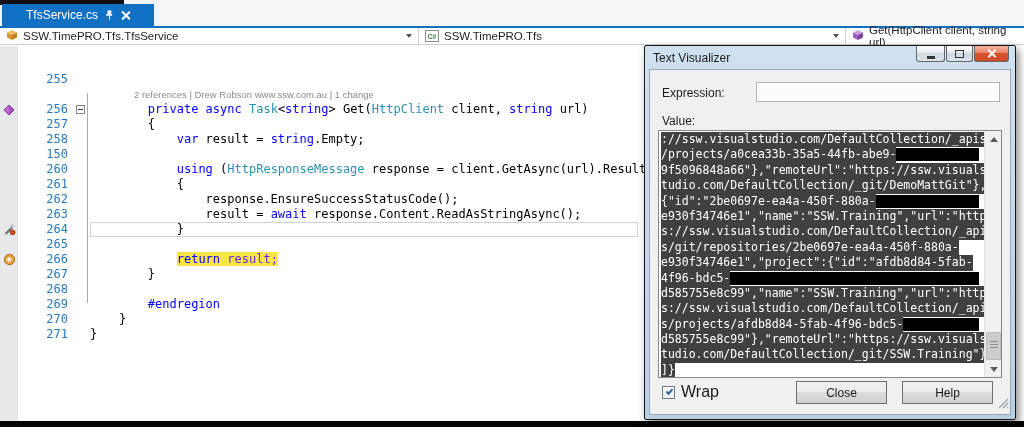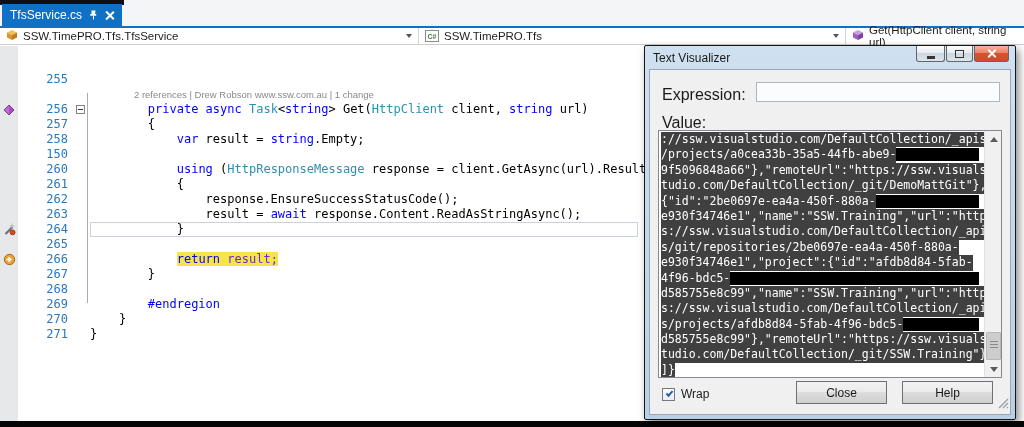--- a/index.html
+++ b/index.html
@@ -4,21 +4,21 @@
 <style>
   * { margin:0; padding:0; box-sizing:border-box; }
   html,body { width:1024px; height:427px; overflow:hidden; }
   body { font-family:"Liberation Sans", sans-serif; background:#fff; }
   #app { position:relative; width:1024px; height:427px; background:#fff; overflow:hidden; }
 
   
   .tabstrip { position:absolute; left:0; top:0; width:1024px; height:26px; background:#f4f5f7; }
   .tab-topblack { position:absolute; left:0; top:0; width:124px; height:5px; background:#101010; }
   .tab { position:absolute; left:2px; top:4px; height:22px; background:#1070c4; color:#fff;
-         display:flex; align-items:center; padding:0 8px; font-size:12px; gap:7px; }
+         display:flex; align-items:center; padding:0 24px; font-size:12px; gap:7px; }
   .tab .pin-icon svg { display:block; }
   .xbars { position:relative; width:9px; height:9px; display:inline-block; }
   .xbars::before, .xbars::after { content:""; position:absolute; left:4px; top:-1px; width:1.6px; height:11px; background:#fff; }
   .xbars::before { transform:rotate(45deg); }
   .xbars::after  { transform:rotate(-45deg); }
   .blue-underline { position:absolute; left:0; top:26px; width:1024px; height:2px; background:#1070c4; }
 
   
   .navbar { position:absolute; left:0; top:28px; width:1024px; height:17px; background:#fff;
             border-bottom:1px solid #cfcfcf; display:flex; }
@@ -69,21 +69,21 @@
   .wbtn.close { width:35px; background:linear-gradient(#f6b1a1 0%,#ee8268 45%,#d9532f 50%,#cf4a28 100%); }
   .glyph-min { width:8px; height:3px; background:#333; margin-top:7px; }
   .glyph-max { width:9px; height:8px; border:1.5px solid #333; background:transparent; }
   .glyph-close { position:relative; width:10px; height:10px; }
   .glyph-close::before, .glyph-close::after { content:""; position:absolute; left:4.4px; top:-0.5px;
       width:1.8px; height:11px; background:#fff; border-radius:1px; }
   .glyph-close::before { transform:rotate(45deg); } .glyph-close::after { transform:rotate(-45deg); }
 
   .dlg-body { position:absolute; left:4px; top:23px; right:4px; bottom:4px; background:#f0f0f0;
               border:1px solid #98a8ba; }
-  .lbl { position:absolute; font-size:16px; color:#1a1a1a; }
+  .lbl { position:absolute; font-size:12px; color:#1a1a1a; }
   .expr-label { left:12px; top:16px; }
   .expr-input { position:absolute; left:106px; top:12px; right:10px; height:20px; background:#fbfcfd;
                 border:1px solid #aeb6bf; font-size:12px; padding:0 4px; color:#1a1a1a; }
   .value-label { left:12px; top:44px; }
   .value-area { position:absolute; left:8px; top:60px; right:8px; height:248px; background:#fff;
                 border:1px solid #828790; overflow:hidden; }
   .vlines { position:absolute; left:2px; top:1px; right:18px; bottom:1px; }
   .vline { display:flex; height:15.4px; font:11.5px/15.4px "DejaVu Sans Mono", monospace; }
   .vsel { background:#404040; color:#fff; white-space:pre; }
   .vred { flex:1; background:#000; margin-right:4px; height:13px; margin-top:1px; }
@@ -91,21 +91,21 @@
   .vscroll { position:absolute; right:0; top:0; bottom:0; width:17px; background:#f0f0f0; border-left:1px solid #e2e2e2; }
   .sarrow { position:absolute; left:0; width:17px; height:16px; display:flex; align-items:center; justify-content:center; }
   .sarrow.up { top:0; } .sarrow.down { bottom:0; }
   .tri-up { width:0; height:0; border-left:4px solid transparent; border-right:4px solid transparent; border-bottom:5px solid #5a5a5a; }
   .tri-down { width:0; height:0; border-left:4px solid transparent; border-right:4px solid transparent; border-top:5px solid #5a5a5a; }
   .sthumb { position:absolute; left:1px; width:15px; height:28px; bottom:17px; background:#cdcdcd;
             border:1px solid #b8b8b8; border-radius:1px; }
   .sthumb::after { content:""; position:absolute; left:3px; top:11px; width:8px; height:1px; background:#8a8a8a;
                    box-shadow:0 3px 0 #8a8a8a, 0 -3px 0 #8a8a8a; }
 
-  .wrap-row { position:absolute; left:12px; bottom:13px; display:flex; align-items:center; gap:6px; font-size:12px; color:#1a1a1a; }
+  .wrap-row { position:absolute; left:12px; bottom:13px; display:flex; align-items:center; gap:6px; font-size:16px; color:#1a1a1a; }
   .chk { width:13px; height:13px; background:linear-gradient(#fcfcfc,#e9edf1); border:1px solid #70798a; position:relative; }
   .chk .tick { position:absolute; left:2.5px; top:2px; width:7px; height:4px;
                border-left:2px solid #2c5e9e; border-bottom:2px solid #2c5e9e; transform:rotate(-48deg); }
   .dlgbtn { position:absolute; bottom:10px; width:91px; height:23px; border:1px solid #707070; border-radius:0;
             background:linear-gradient(#f2f2f2 0%,#ebebeb 45%,#dddddd 50%,#cfcfcf 100%);
             font-size:12px; color:#1a1a1a; display:flex; align-items:center; justify-content:center;
             font-family:"Liberation Sans",sans-serif; }
   .btn-close { left:146px; } .btn-help { left:252px; }
   .resize-grip { position:absolute; right:1px; bottom:1px; }
 </style>

